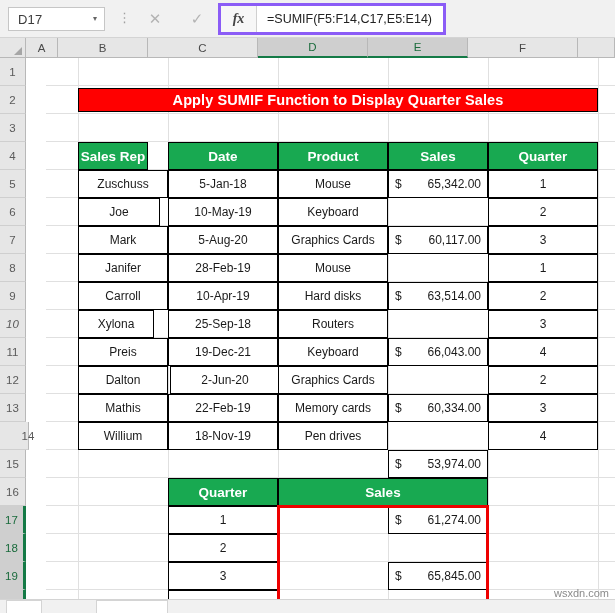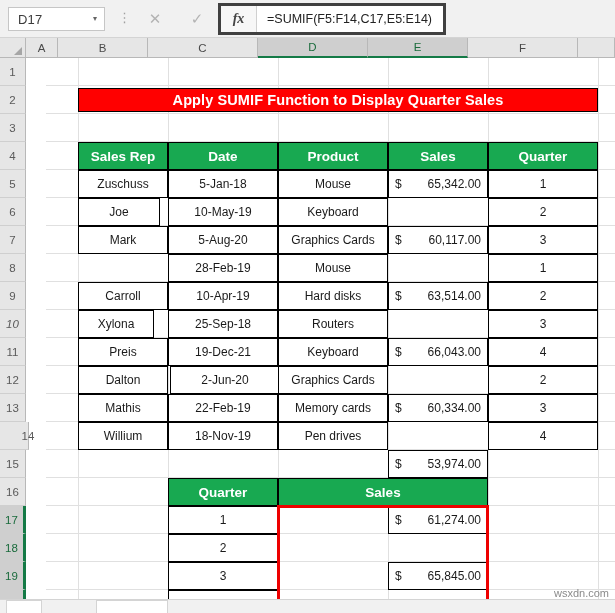--- a/index.html
+++ b/index.html
@@ -45,21 +45,21 @@
     display: flex; align-items: center;
   }
   .fb-icon {
     width: 42px; height: 26px;
     display: flex; align-items: center; justify-content: center;
     color: #b3b3b3; font-size: 15px;
   }
   .fx-red-box {
     position: absolute; left: 218px; top: 3px;
     width: 228px; height: 32px;
-    border: 3px solid #404040;
+    border: 3px solid #8b5cf6;
     background: #ffffff;
     display: flex; align-items: center;
   }
   .fx-btn {
     width: 36px; height: 100%;
     display: flex; align-items: center; justify-content: center;
     font-family: "Liberation Serif", serif;
     font-style: italic; font-weight: bold;
     font-size: 14px; color: #444;
     border-right: 1px solid #d0d0d0;
@@ -260,21 +260,21 @@
       <div class="gridline-h" style="top: 307px;"></div>
       <div class="gridline-h" style="top: 335px;"></div>
       <div class="gridline-h" style="top: 363px;"></div>
       <div class="gridline-h" style="top: 391px;"></div>
       <div class="gridline-h" style="top: 419px;"></div>
       <div class="gridline-h" style="top: 447px;"></div>
       <div class="gridline-h" style="top: 475px;"></div>
       <div class="gridline-h" style="top: 503px;"></div>
       <div class="gridline-h" style="top: 531px;"></div>
       <div class="cell title-banner" style="left: 32px; top: 30px; width: 520px; height: 24px;">Apply SUMIF Function to Display Quarter Sales</div>
-      <div class="cell th" style="left: 32px; top: 84px; width: 90px; height: 28px;">Sales Rep</div>
+      <div class="cell th" style="left: 32px; top: 84px; width: 70px; height: 28px;">Sales Rep</div>
       <div class="cell th" style="left: 122px; top: 84px; width: 110px; height: 28px;">Date</div>
       <div class="cell th" style="left: 232px; top: 84px; width: 110px; height: 28px;">Product</div>
       <div class="cell th" style="left: 342px; top: 84px; width: 100px; height: 28px;">Sales</div>
       <div class="cell th" style="left: 442px; top: 84px; width: 110px; height: 28px;">Quarter</div>
       <div class="cell td" style="left: 32px; top: 112px; width: 90px; height: 28px;">Zuschuss</div>
       <div class="cell td" style="left: 122px; top: 112px; width: 110px; height: 28px;">5-Jan-18</div>
       <div class="cell td" style="left: 232px; top: 112px; width: 110px; height: 28px;">Mouse</div>
       <div class="cell td money" style="left: 342px; top: 112px; width: 100px; height: 28px;">
         <span class="cur">$</span>
         <span class="amt">65,342.00</span>
@@ -289,20 +289,21 @@
       </div>
       <div class="cell td" style="left: 442px; top: 140px; width: 110px; height: 28px;">2</div>
       <div class="cell td" style="left: 32px; top: 168px; width: 90px; height: 28px;">Mark</div>
       <div class="cell td" style="left: 122px; top: 168px; width: 110px; height: 28px;">5-Aug-20</div>
       <div class="cell td" style="left: 232px; top: 168px; width: 110px; height: 28px;">Graphics Cards</div>
       <div class="cell td money" style="left: 342px; top: 168px; width: 100px; height: 28px;">
         <span class="cur">$</span>
         <span class="amt">63,514.00</span>
       </div>
       <div class="cell td" style="left: 442px; top: 168px; width: 110px; height: 28px;">3</div>
+      <div class="cell td" style="left: 32px; top: 196px; width: 90px; height: 28px;">Janifer</div>
       <div class="cell td" style="left: 122px; top: 196px; width: 110px; height: 28px;">28-Feb-19</div>
       <div class="cell td" style="left: 232px; top: 196px; width: 110px; height: 28px;">Mouse</div>
       <div class="cell td money" style="left: 342px; top: 196px; width: 100px; height: 28px;">
         <span class="cur">$</span>
         <span class="amt">66,043.00</span>
       </div>
       <div class="cell td" style="left: 442px; top: 196px; width: 110px; height: 28px;">1</div>
       <div class="cell td" style="left: 32px; top: 224px; width: 90px; height: 28px;">Carroll</div>
       <div class="cell td" style="left: 122px; top: 224px; width: 110px; height: 28px;">10-Apr-19</div>
       <div class="cell td" style="left: 232px; top: 224px; width: 110px; height: 28px;">Hard disks</div>

